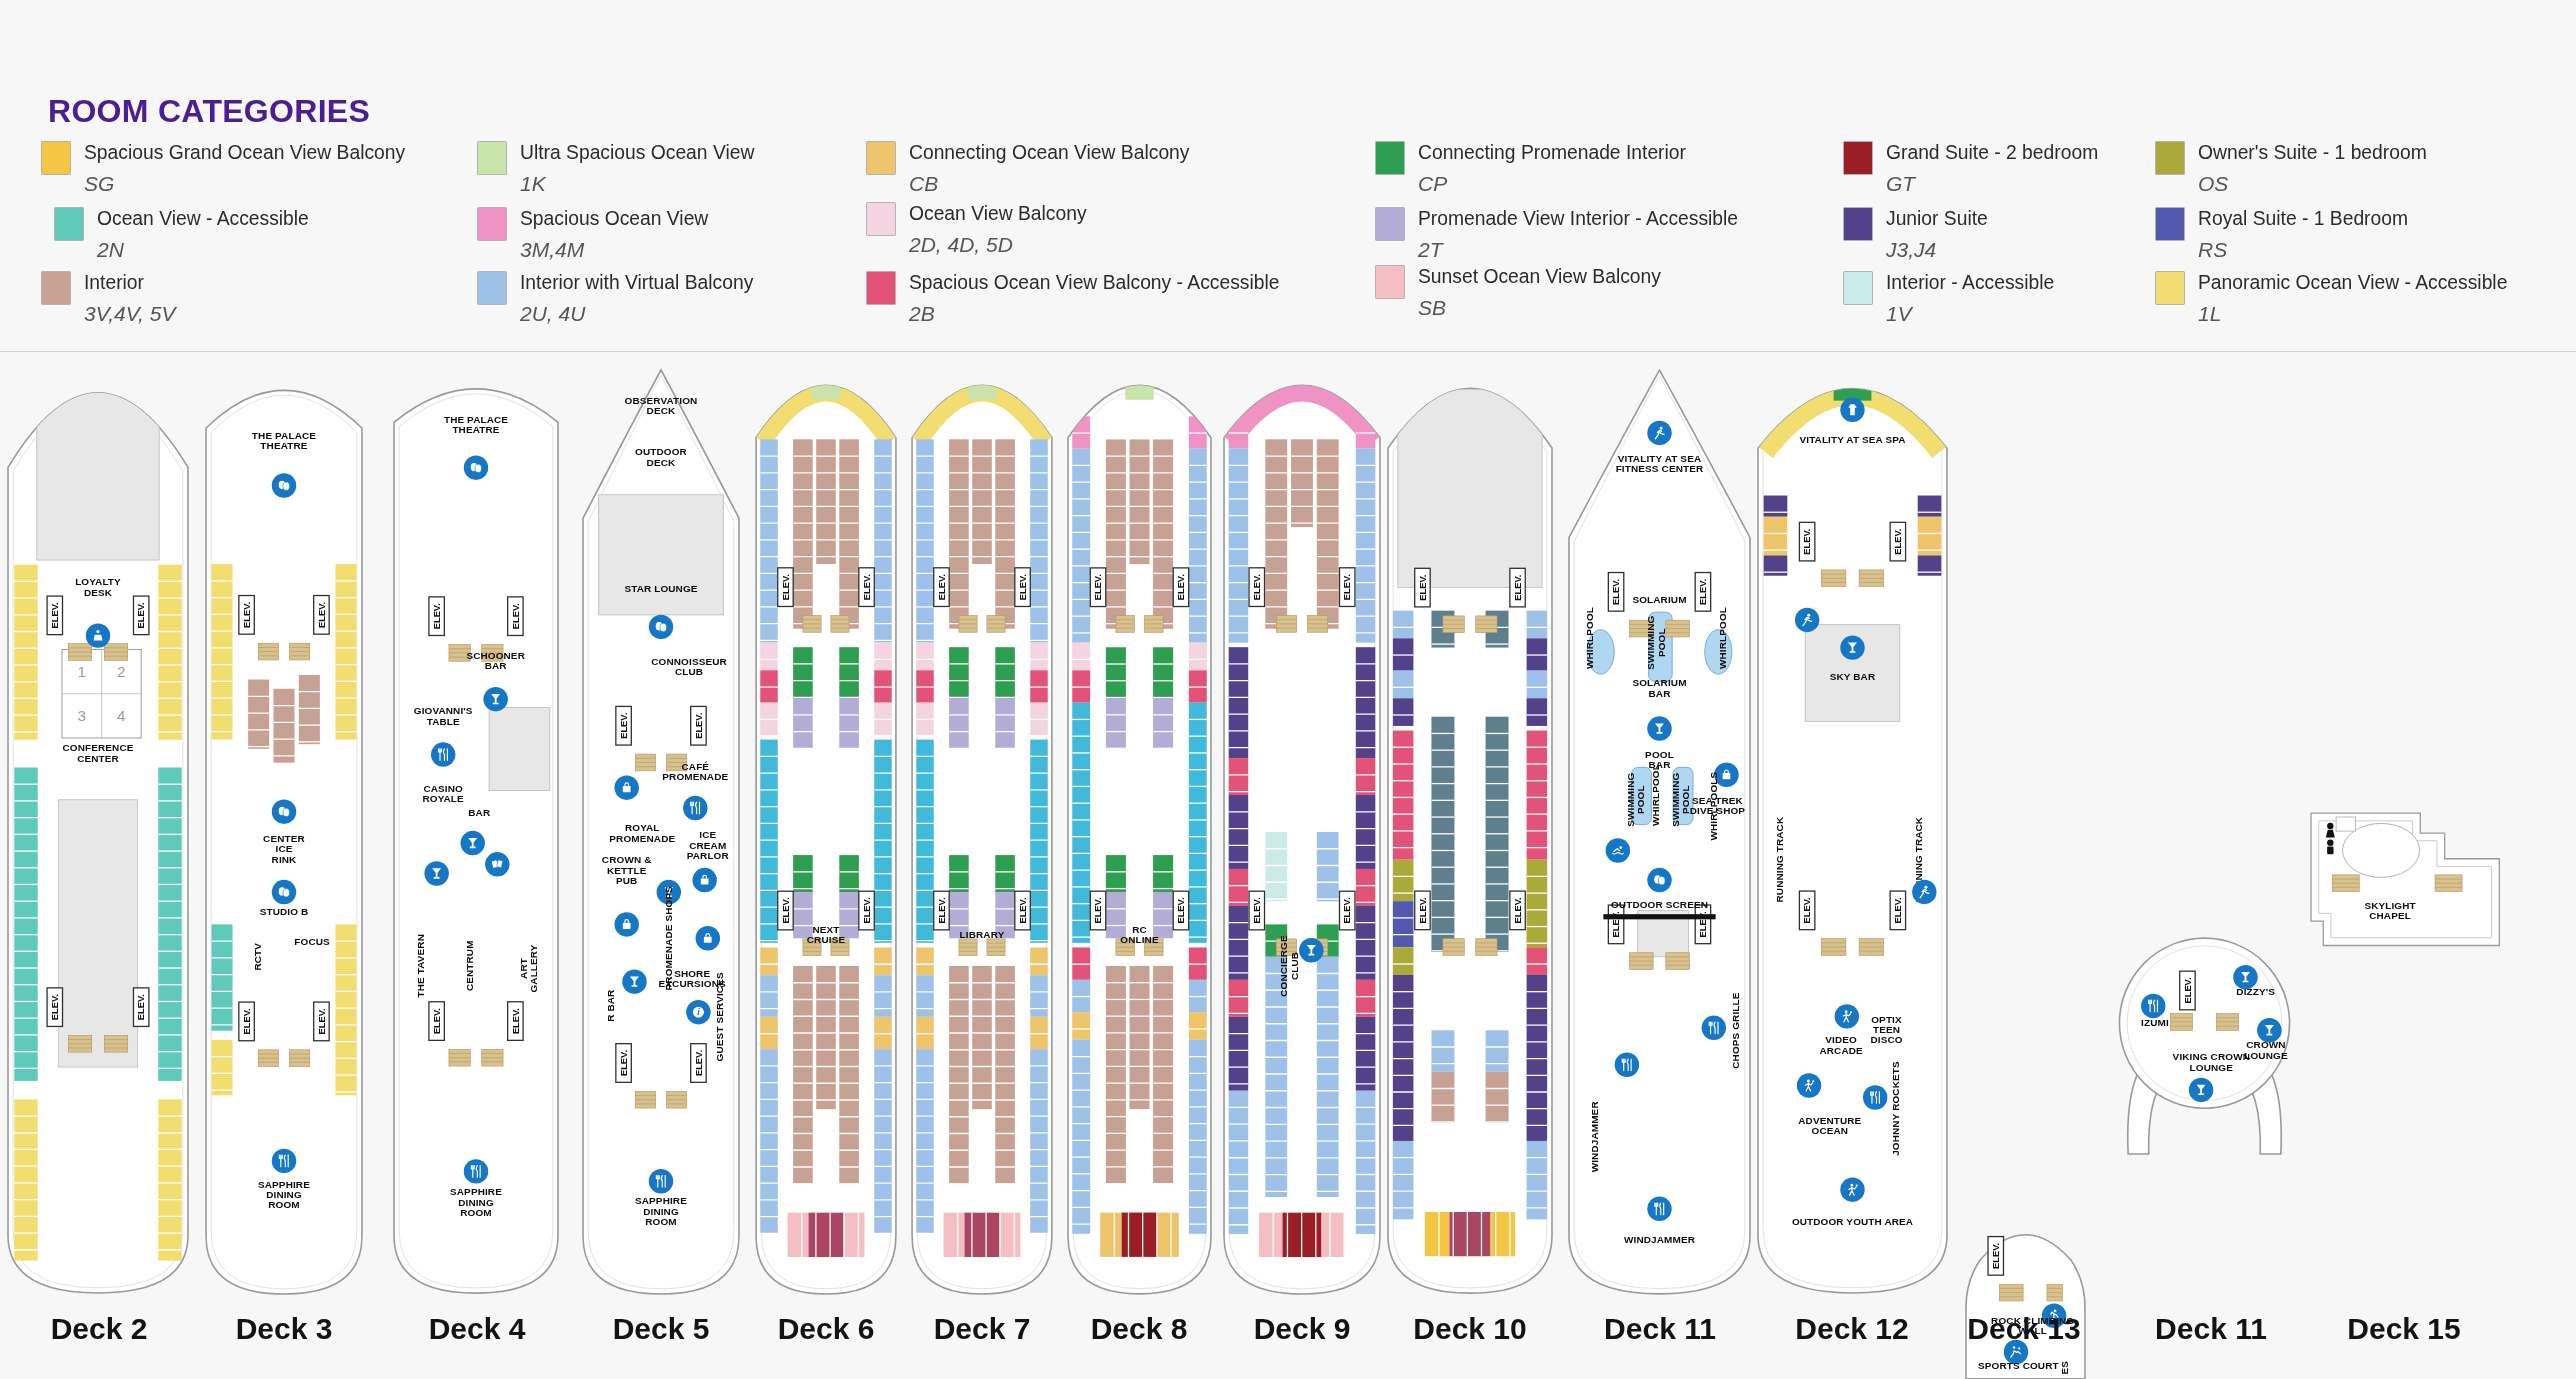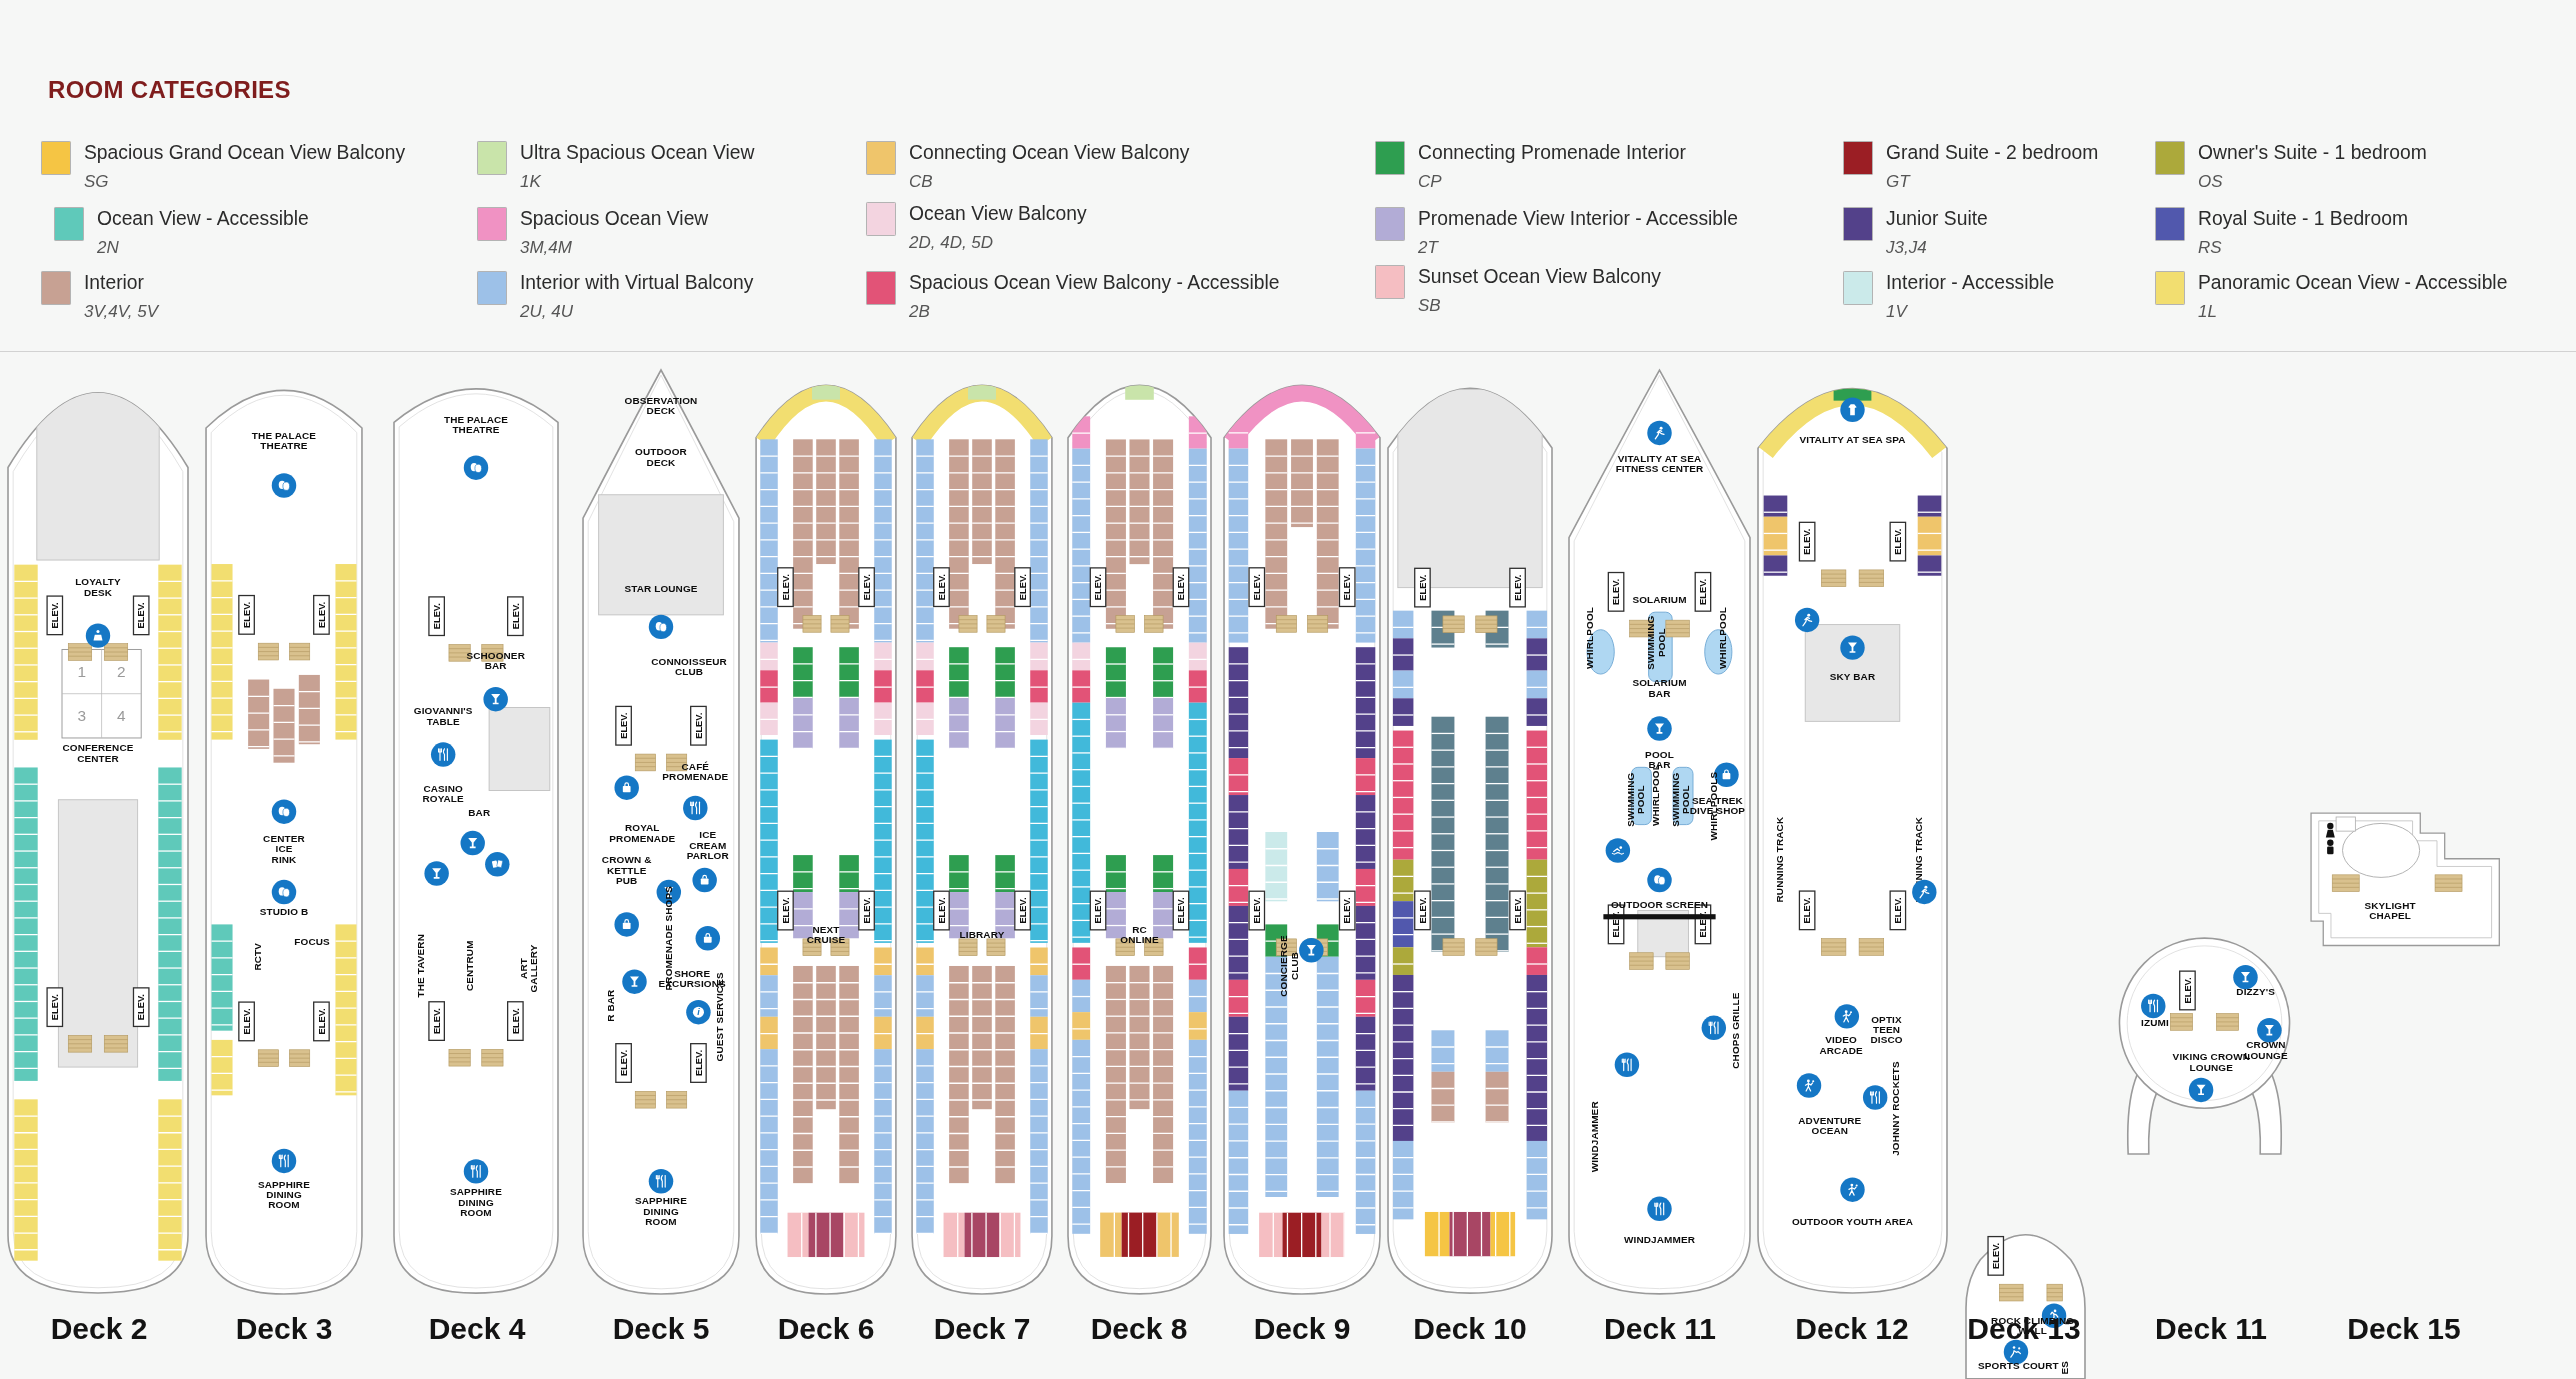--- a/index.html
+++ b/index.html
@@ -1,34 +1,34 @@
 <!DOCTYPE html>
 <html style="font-size:10.3px"><head>
 <meta charset="utf-8">
 <style>
   html,body{margin:0;padding:0;}
   body{
     width:2576px;height:1379px;position:relative;overflow:hidden;
     background:#f6f7f6;font-family:"Liberation Sans",sans-serif;
   }
   #legend-title{
-    position:absolute;left:48px;top:76px;font-size:24px;font-weight:bold;
-    color:#7f1d1d;letter-spacing:0.3px;
+    position:absolute;left:48px;top:93px;font-size:32px;font-weight:bold;
+    color:#4c1d95;letter-spacing:0.3px;
   }
   .legend-item{position:absolute;width:412px;height:64px;}
   .swatch{
     position:absolute;left:0;top:0;width:30px;height:34px;
     border:0.6px solid #b3b3b3;border-radius:1.3px;box-sizing:border-box;
   }
   .l-label{
     position:absolute;left:43px;top:1.3px;font-size:19.3px;color:#2b2b2b;
     white-space:nowrap;
   }
   .l-code{
-    position:absolute;left:43px;top:31px;font-size:17px;color:#555;
+    position:absolute;left:43px;top:31px;font-size:21px;color:#555;
     font-style:italic;
   }
   #divider{position:absolute;left:0;top:351px;width:2576px;height:0;border-top:1.3px solid #d2d2d2;}
   #decks{position:absolute;left:0;top:0;width:2576px;height:1379px;}
   .deck-svg{position:absolute;overflow:visible;}
   .deck-label{
     position:absolute;top:1312px;transform:translateX(-50%);
     font-size:30px;font-weight:bold;color:#131313;white-space:nowrap;
   }
 </style>

